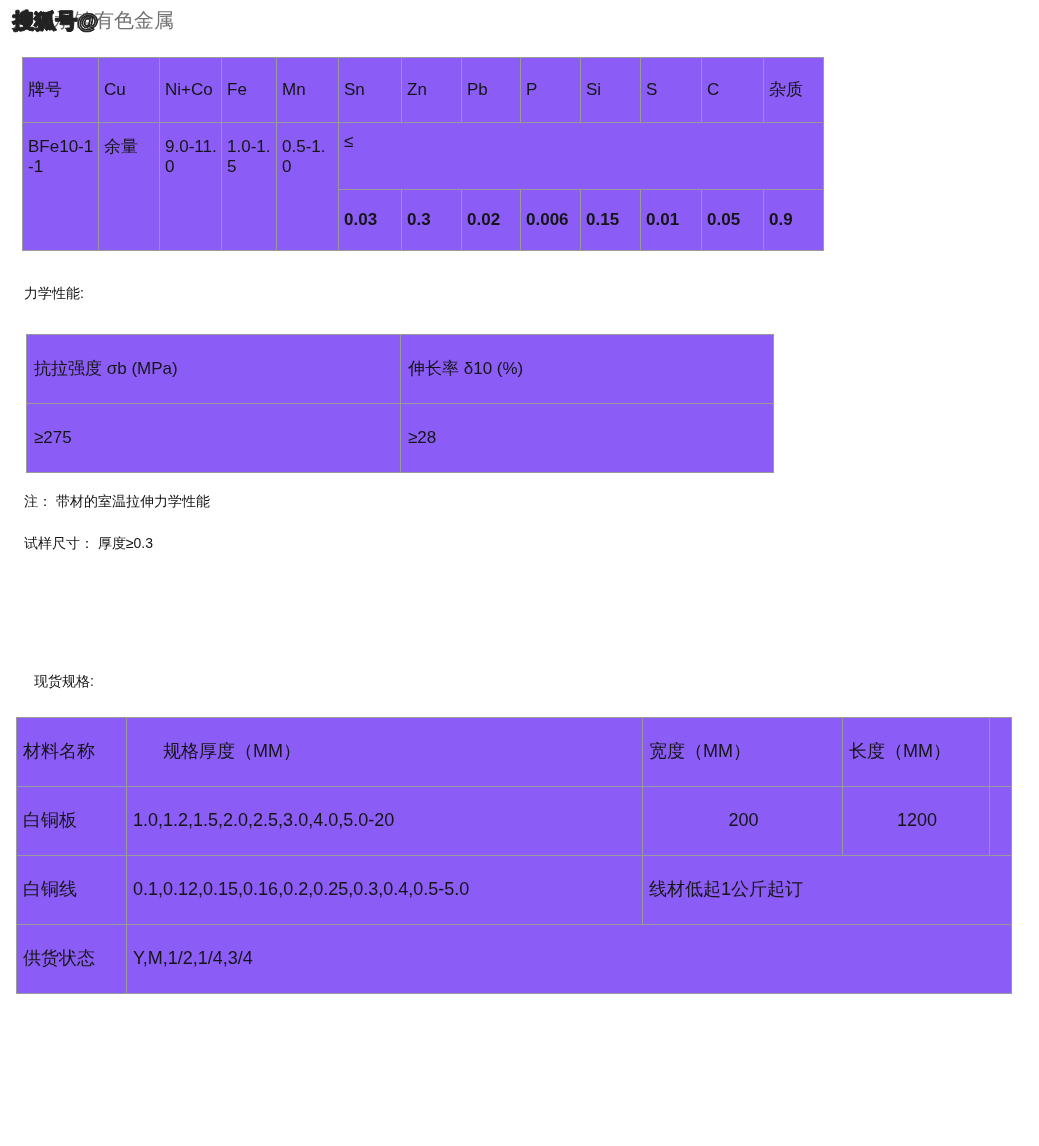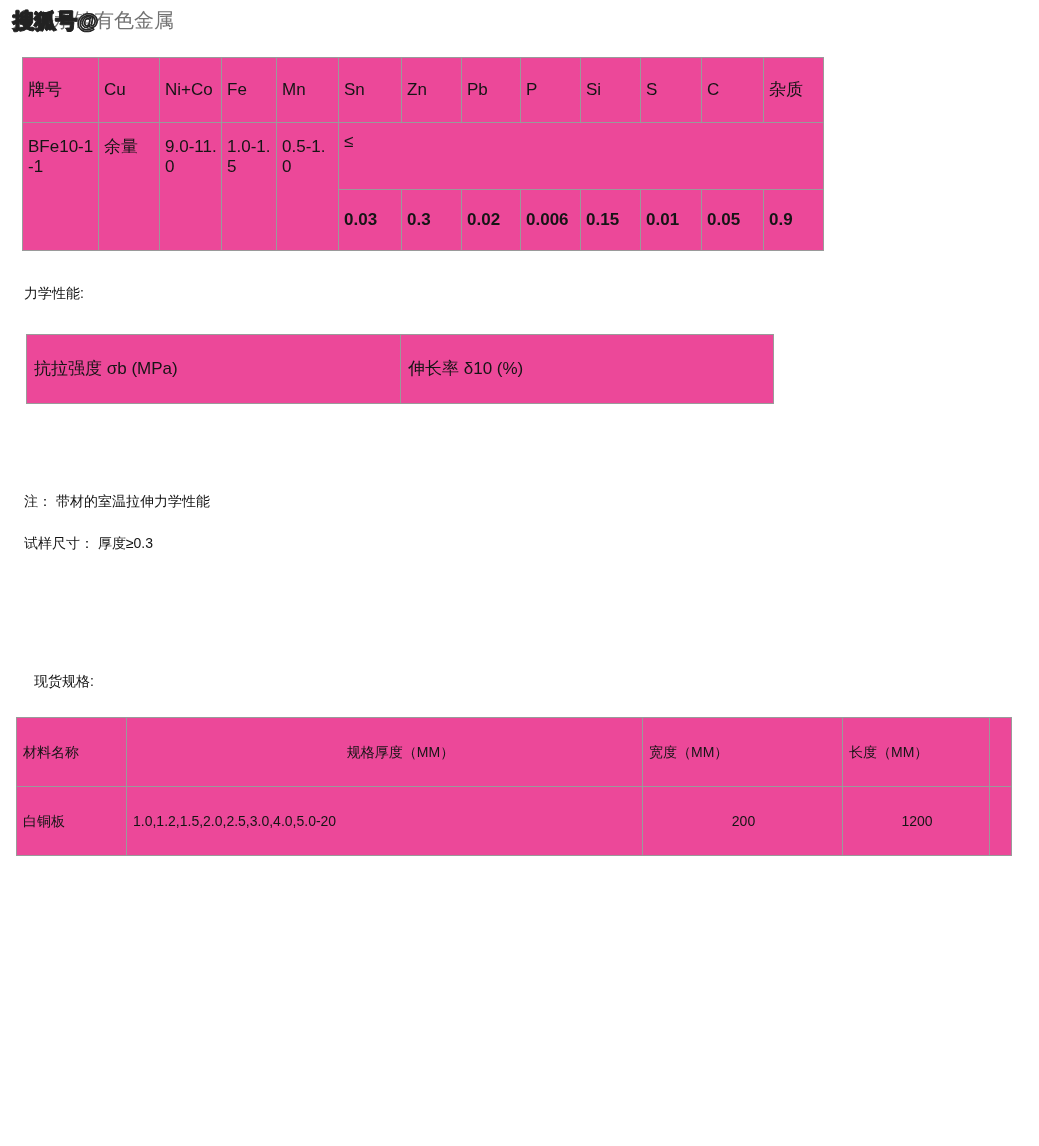--- a/index.html
+++ b/index.html
@@ -48,21 +48,21 @@
       0 1px 0 #2a2a2a, 0 -1px 0 #2a2a2a;
     transform: scaleX(1.02);
     transform-origin: left center;
   }
 
   
   table {
     border-collapse: collapse;
     table-layout: fixed;
     position: absolute;
-    background: #ec4899;
+    background: #8b5cf6;
   }
   table td, table th {
     border: 1px solid #9a9a9a;
     font-weight: normal;
     text-align: left;
     vertical-align: middle;
     font-size: 17px;
     padding: 3px 4px 3px 5px;
     line-height: 1.18;
     color: #151515;
@@ -108,26 +108,26 @@
   }
 
   
   #stock-table {
     left: 16px;
     top: 717px;
     width: 995px;
   }
   #stock-table td {
     height: 62px;
-    font-size: 14px;
+    font-size: 18px;
     padding-left: 6px;
     vertical-align: middle;
   }
   #stock-table td.center { text-align: center; }
-  #stock-table td.hdr-center { text-align: center; padding-left: 36px; }
+  #stock-table td.hdr-center { text-align: left; padding-left: 36px; }
 
   .nowrap { white-space: nowrap; }
 </style>
 </head>
 <body>
 
 <div class="wm-wrap">
   <span class="wm-base">上海承铸有色金属</span>
   <span class="wm-over">搜狐号@</span>
 </div>
@@ -190,20 +190,24 @@
 <table id="mech-table">
   <colgroup>
       <col style="width:374px">
       <col style="width:373px">
     </colgroup>
   <tbody>
       <tr>
     <td>抗拉强度 σb (MPa)</td>
     <td>伸长率 δ10 (%)</td>
   </tr>
+  <tr>
+    <td>≥275</td>
+    <td>≥28</td>
+  </tr>
 </tbody>
   </table>
 
 <div class="sec-label" id="note-1">注： 带材的室温拉伸力学性能</div>
 <div class="sec-label" id="note-2">试样尺寸： 厚度≥0.3</div>
 
 <div class="sec-label" id="label-stock">现货规格:</div>
 
 <table id="stock-table">
   <colgroup>
@@ -225,15 +229,24 @@
   <tr>
     <td>白铜板</td>
     <td>1.0,1.2,1.5,2.0,2.5,3.0,4.0,5.0-20</td>
     <td class="center">200</td>
     <td class="center">1200</td>
     <td></td>
   </tr>
 
 
 
-
+  <tr>
+    <td>白铜线</td>
+    <td class="nowrap">0.1,0.12,0.15,0.16,0.2,0.25,0.3,0.4,0.5-5.0</td>
+    <td colspan="3">线材低起1公斤起订</td>
+  </tr>
+
+  <tr>
+    <td>供货状态</td>
+    <td colspan="4">Y,M,1/2,1/4,3/4</td>
+  </tr>
 </tbody>
   </table>
 
 </body></html>

